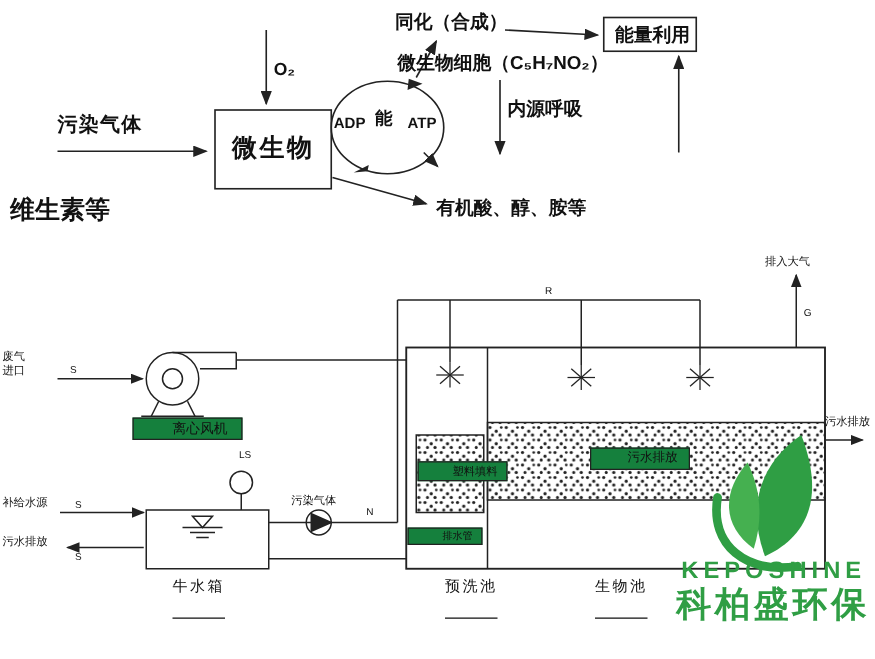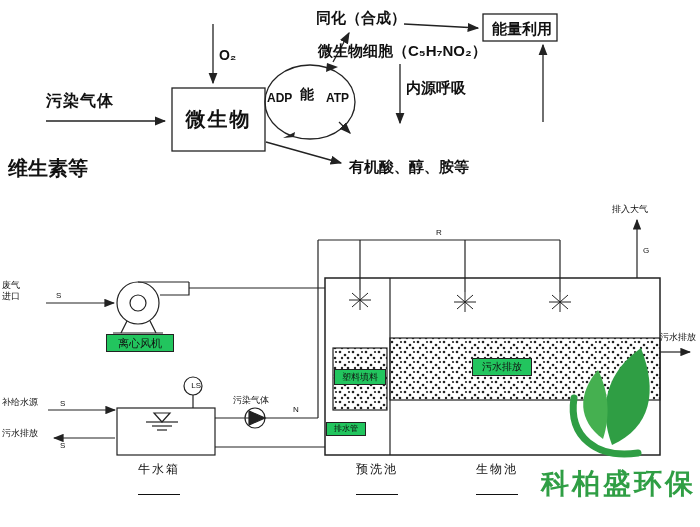--- a/index.html
+++ b/index.html
@@ -4,21 +4,21 @@
 <style>
   html,body{margin:0;padding:0;background:#fff;}
   .stage{
     position:relative;width:700px;height:527px;background:#ffffff;overflow:hidden;
     font-family:"Liberation Sans","DejaVu Sans",sans-serif;color:#111;
   }
   .art{position:absolute;left:0;top:0;}
   .lbl{position:absolute;white-space:nowrap;color:#111;line-height:1.2;}
   .wrap{white-space:normal;}
   .bold{font-weight:700;}
-  .boxed{border:1px solid #222;background:#22c55e;text-align:center;}
+  .boxed{border:1px solid #222;background:#15803d;text-align:center;padding-left:20px;}
   .ul{border-bottom:1px solid #111;padding-bottom:18px;}
   .green{color:#2f9e44;}
 </style>
 </head>
 <body>
 
 <div class="stage">
 
   <svg class="art" width="700" height="527" viewBox="0 0 700 527">
     <defs>
@@ -139,29 +139,30 @@
   <div class="lbl bold" style="left:8px;top:156px;font-size:20px">维生素等</div>
   <div class="lbl bold" style="left:349px;top:158px;font-size:15px">有机酸、醇、胺等</div>
 
   <div class="lbl wrap" style="left:2px;top:280px;width:22px;font-size:9px">废气进口</div>
   <div class="lbl" style="left:56px;top:291px;font-size:8px">S</div>
   <div class="lbl boxed" style="left:106px;top:334px;width:66px;font-size:11px;line-height:16px">离心风机</div>
   <div class="lbl" style="left:2px;top:397px;font-size:9px">补给水源</div>
   <div class="lbl" style="left:60px;top:399px;font-size:8px">S</div>
   <div class="lbl" style="left:2px;top:428px;font-size:9px">污水排放</div>
   <div class="lbl" style="left:60px;top:441px;font-size:8px">S</div>
-  <div class="lbl" style="left:185px;top:381px;width:16px;text-align:right;font-size:8px">LS</div>
+  <div class="lbl" style="left:185px;top:359px;width:16px;text-align:right;font-size:8px">LS</div>
   <div class="lbl" style="left:233px;top:395px;font-size:9px">污染气体</div>
   <div class="lbl" style="left:293px;top:405px;font-size:8px">N</div>
   <div class="lbl" style="left:436px;top:228px;font-size:8px">R</div>
   <div class="lbl" style="left:643px;top:246px;font-size:8px">G</div>
   <div class="lbl" style="left:612px;top:204px;font-size:9px">排入大气</div>
   <div class="lbl boxed" style="left:334px;top:369px;width:50px;font-size:9px;line-height:14px">塑料填料</div>
   <div class="lbl boxed" style="left:472px;top:358px;width:58px;font-size:10px;line-height:16px">污水排放</div>
   <div class="lbl boxed" style="left:326px;top:422px;width:38px;font-size:8px;line-height:12px">排水管</div>
   <div class="lbl ul" style="left:138px;top:462px;font-size:12px;letter-spacing:2px">牛水箱</div>
   <div class="lbl ul" style="left:356px;top:462px;font-size:12px;letter-spacing:2px">预洗池</div>
   <div class="lbl ul" style="left:476px;top:462px;font-size:12px;letter-spacing:2px">生物池</div>
   <div class="lbl wrap" style="left:660px;top:332px;width:40px;font-size:9px">污水排放</div>
 
+  <div class="lbl green" style="left:545px;top:446px;font-size:19px;letter-spacing:4px;font-weight:600">KEPOSHINE</div>
   <div class="lbl green" style="left:541px;top:467px;font-size:28px;font-weight:700;letter-spacing:3px">科柏盛环保</div>
 
 </div>
 
 </body></html>

